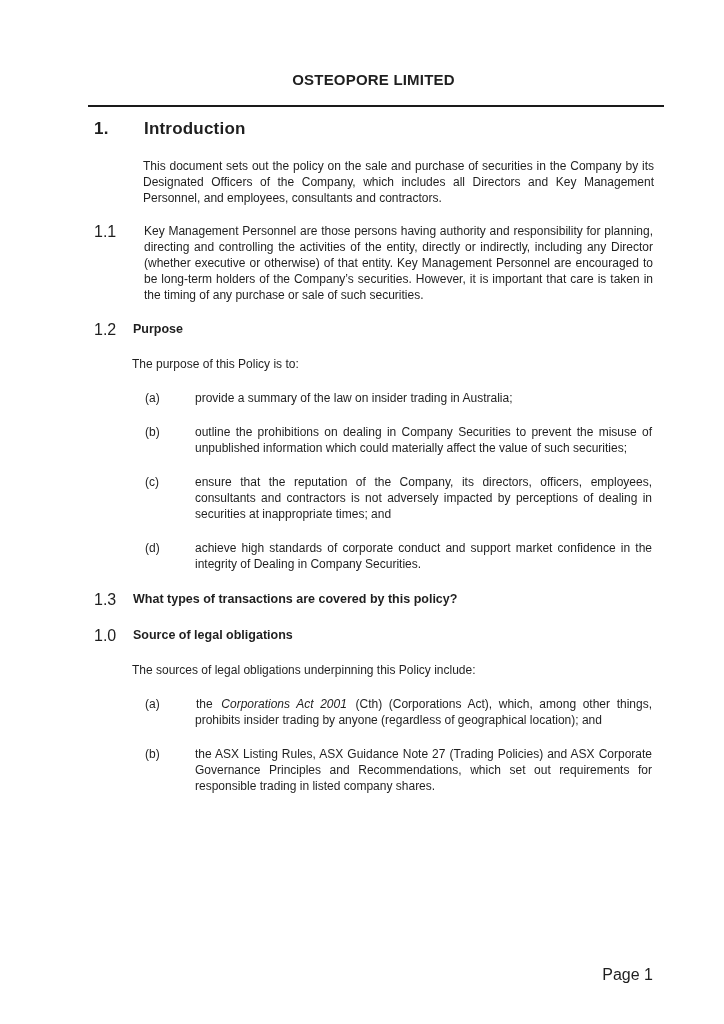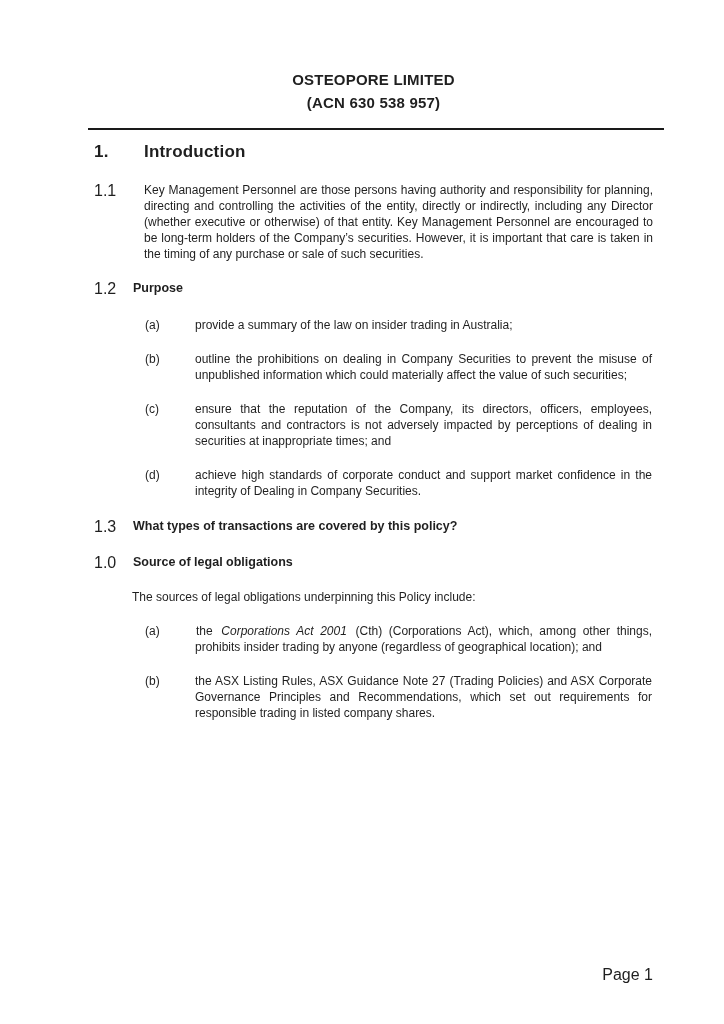--- a/index.html
+++ b/index.html
@@ -44,41 +44,42 @@
   i { font-style:italic; }
 </style>
 </head>
 <body>
 
 <div class="page">
   <div class="content">
 
     <header class="doc-header">
       <div class="company">OSTEOPORE LIMITED</div>
-      <div class="acn">(ACN 630 538 957)</div>
     </header>
 
     <hr class="rule">
 
     <section>
       <div class="h1row">
         <span class="h1num">1.</span>
         <span class="h1text">Introduction</span>
       </div>
 
+      <p class="body indent50 mb">This document sets out the policy on the sale and purchase of securities in the Company by its Designated Officers of the Company, which includes all Directors and Key Management Personnel, and employees, consultants and contractors.</p>
 
       <div class="row mb">
         <span class="num">1.1</span>
         <p class="text">Key Management Personnel are those persons having authority and responsibility for planning, directing and controlling the activities of the entity, directly or indirectly, including any Director (whether executive or otherwise) of that entity. Key Management Personnel are encouraged to be long-term holders of the Company’s securities. However, it is important that care is taken in the timing of any purchase or sale of such securities.</p>
       </div>
 
       <div class="row sub mb">
         <span class="num">1.2</span>
         <span class="subheading">Purpose</span>
       </div>
+      <p class="body indent39 mb">The purpose of this Policy is to:</p>
 
       <div class="list">
         <div class="li mb">
           <span class="marker">(a)</span>
           <p class="litext">provide a summary of the law on insider trading in Australia;</p>
         </div>
         <div class="li mb">
           <span class="marker">(b)</span>
           <p class="litext">outline the prohibitions on dealing in Company Securities to prevent the misuse of unpublished information which could materially affect the value of such securities;</p>
         </div>

